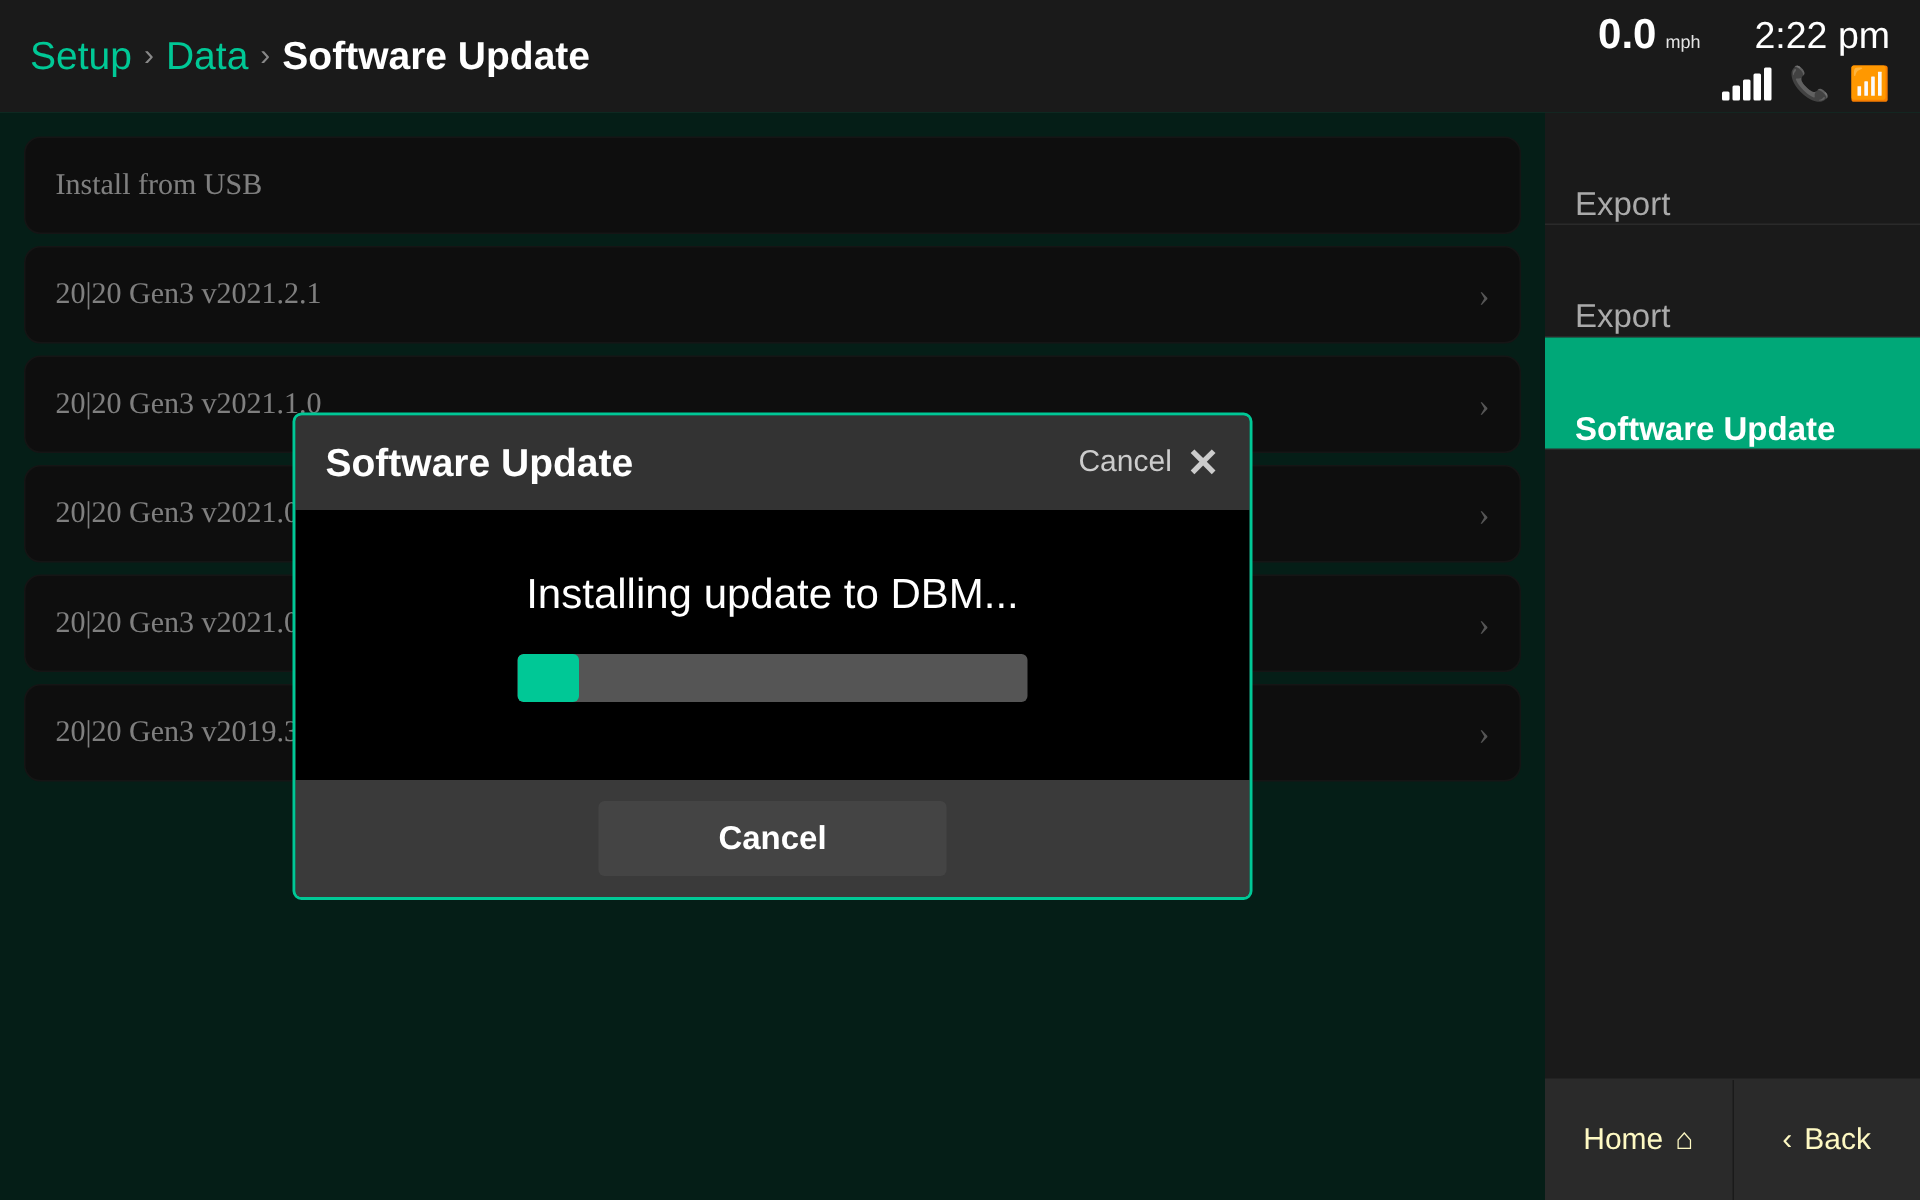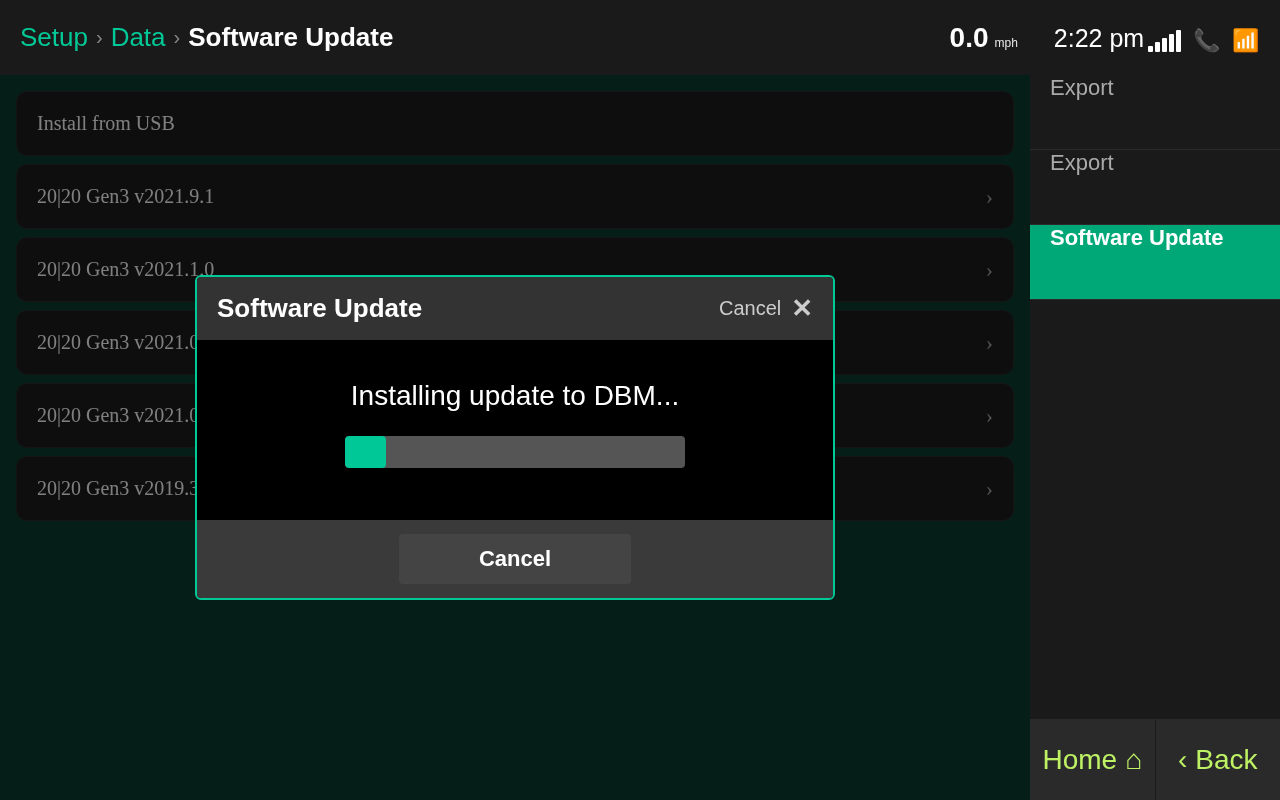--- a/index.html
+++ b/index.html
@@ -38,20 +38,21 @@
     }
     .breadcrumb-data {
       color: #00c896;
     }
     .breadcrumb-current {
       color: #ffffff;
       font-weight: bold;
     }
     .status-right {
       display: flex;
+      flex-direction: column;
       align-items: flex-end;
       gap: 4px;
     }
     .status-top-row {
       display: flex;
       align-items: baseline;
       gap: 6px;
     }
     .speed-value {
       color: #ffffff;
@@ -132,21 +133,21 @@
     .sidebar {
       width: 250px;
       background: #1a1a1a;
       display: flex;
       flex-direction: column;
       flex-shrink: 0;
     }
     .sidebar-item {
       height: 75px;
       display: flex;
-      align-items: flex-start;
+      align-items: flex-end;
       padding: 0 20px;
       color: #aaa;
       font-size: 22px;
       cursor: pointer;
       border-bottom: 1px solid #2a2a2a;
     }
     .sidebar-item.active {
       background: #00a878;
       color: #ffffff;
       font-weight: bold;
@@ -161,22 +162,22 @@
       border-top: 1px solid #2a2a2a;
     }
     .bottom-btn {
       flex: 1;
       height: 80px;
       background: #2a2a2a;
       display: flex;
       align-items: center;
       justify-content: center;
       gap: 8px;
-      color: #bef264;
-      font-size: 28px;
+      color: #fef9c3;
+      font-size: 20px;
       cursor: pointer;
       border: none;
       border-right: 1px solid #1a1a1a;
     }
     .bottom-btn:last-child {
       border-right: none;
     }
 
     
     .modal-overlay {
@@ -306,21 +307,21 @@
 </div>
 
 <div class="main-layout">
 
   <div class="content-area">
 
     <div class="list-item">
       <span>Install from USB</span>
     </div>
     <div class="list-item">
-      <span>20|20 Gen3 v2021.9.1</span>
+      <span>20|20 Gen3 v2021.2.1</span>
       <span class="list-item-chevron">›</span>
     </div>
     <div class="list-item">
       <span>20|20 Gen3 v2021.1.0</span>
       <span class="list-item-chevron">›</span>
     </div>
     <div class="list-item">
       <span>20|20 Gen3 v2021.0.1</span>
       <span class="list-item-chevron">›</span>
     </div>

